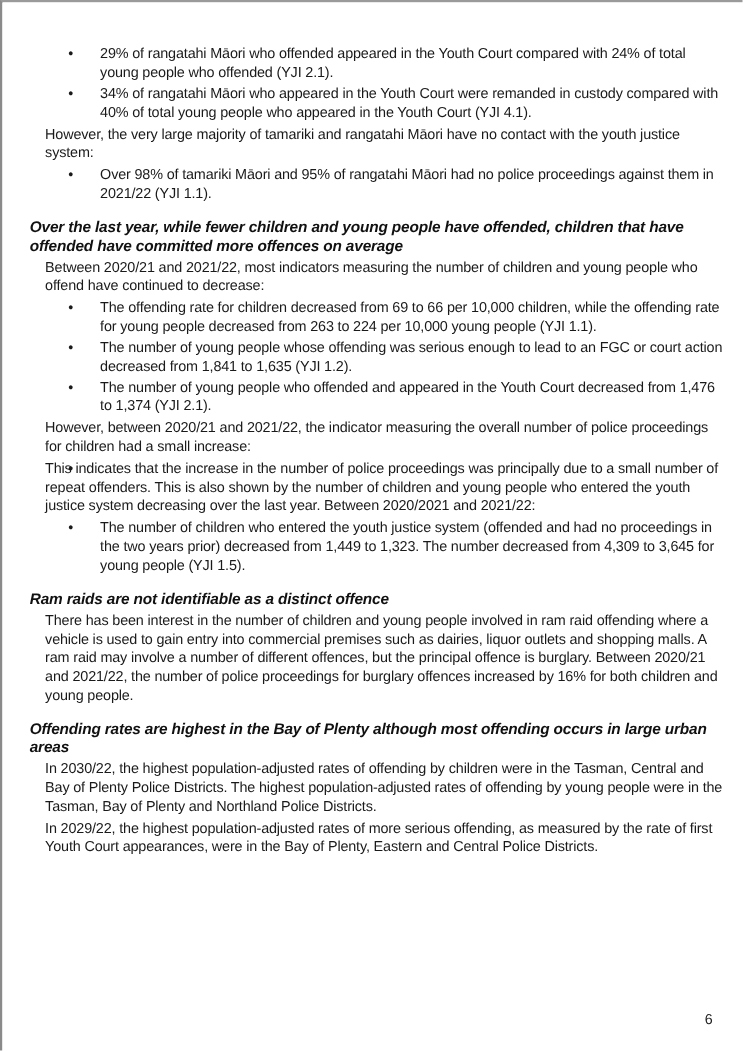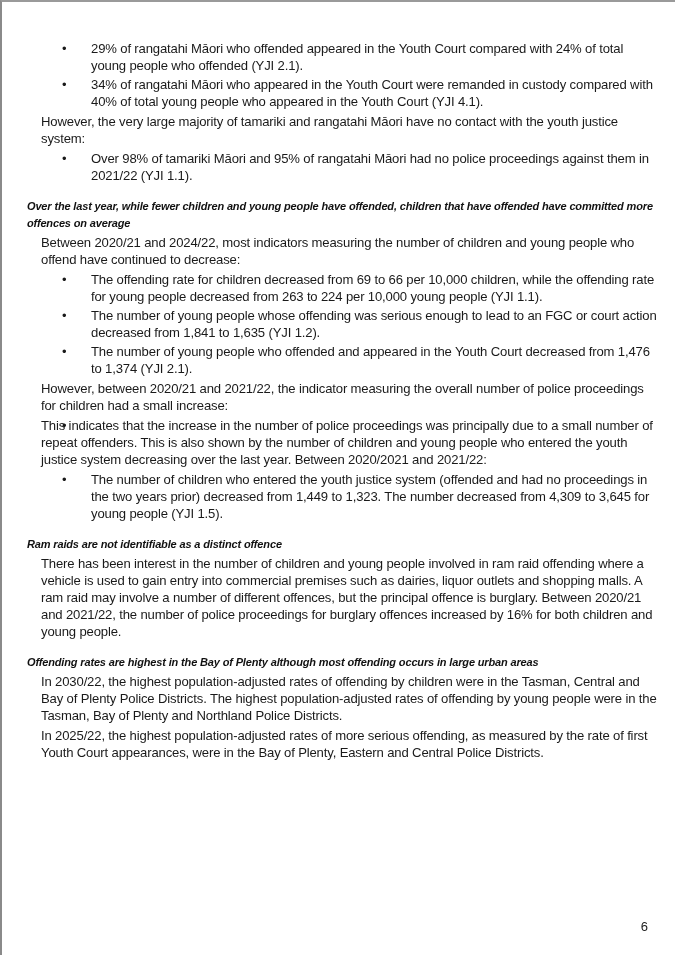--- a/index.html
+++ b/index.html
@@ -11,21 +11,21 @@
     background: #fff;
   }
   .content {
     position: absolute; left: 25px; top: 38px; width: 630px;
     font-family: "Liberation Sans", sans-serif;
     font-size: 13.1px; line-height: 17px; color: #1a1a1a;
     letter-spacing: -0.15px;
   }
   p { margin: 0 0 3px 14px; }
   h3 {
-    margin: 0 0 2px 0; font-size: 11px; line-height: 17px;
+    margin: 0 0 2px 0; font-size: 14px; line-height: 17px;
     font-weight: bold; font-style: italic; color: #111;
   }
   ul { list-style: none; margin: 0 0 3px 0; padding: 0; }
   li { position: relative; padding-left: 64px; margin-bottom: 2px; }
   li .bullet {
     position: absolute; left: 35px; top: 0; font-size: 13px;
   }
   .gap { height: 11px; }
   .page-num {
     position: absolute; right: 27px; top: 917px;
@@ -44,21 +44,21 @@
     </ul>
 
     <p>However, the very large majority of tamariki and rangatahi Māori have no contact with the youth justice system:</p>
     <ul>
       <li><span class="bullet">•</span><span>Over 98% of tamariki Māori and 95% of rangatahi Māori had no police proceedings against them in 2021/22 (YJI 1.1).</span></li>
     </ul>
 
     <div class="gap"></div>
 
     <h3>Over the last year, while fewer children and young people have offended, children that have offended have committed more offences on average</h3>
-    <p>Between 2020/21 and 2024/22, most indicators measuring the number of children and young people who offend have continued to decrease:</p>
+    <p>Between 2020/21 and 2021/22, most indicators measuring the number of children and young people who offend have continued to decrease:</p>
     <ul>
       <li><span class="bullet">•</span><span>The offending rate for children decreased from 69 to 66 per 10,000 children, while the offending rate for young people decreased from 263 to 224 per 10,000 young people (YJI 1.1).</span></li>
       <li><span class="bullet">•</span><span>The number of young people whose offending was serious enough to lead to an FGC or court action decreased from 1,841 to 1,635 (YJI 1.2).</span></li>
       <li><span class="bullet">•</span><span>The number of young people who offended and appeared in the Youth Court decreased from 1,476 to 1,374 (YJI 2.1).</span></li>
     </ul>
     <p>However, between 2020/21 and 2021/22, the indicator measuring the overall number of police proceedings for children had a small increase:</p>
     <ul>
       <li><span class="bullet">•</span></li>
     </ul>
     <p>This indicates that the increase in the number of police proceedings was principally due to a small number of repeat offenders. This is also shown by the number of children and young people who entered the youth justice system decreasing over the last year. Between 2020/2021 and 2021/22:</p>
@@ -68,17 +68,17 @@
 
     <div class="gap"></div>
 
     <h3>Ram raids are not identifiable as a distinct offence</h3>
     <p>There has been interest in the number of children and young people involved in ram raid offending where a vehicle is used to gain entry into commercial premises such as dairies, liquor outlets and shopping malls. A ram raid may involve a number of different offences, but the principal offence is burglary. Between 2020/21 and 2021/22, the number of police proceedings for burglary offences increased by 16% for both children and young people.</p>
 
     <div class="gap"></div>
 
     <h3>Offending rates are highest in the Bay of Plenty although most offending occurs in large urban areas</h3>
     <p>In 2030/22, the highest population-adjusted rates of offending by children were in the Tasman, Central and Bay of Plenty Police Districts.  The highest population-adjusted rates of offending by young people were in the Tasman, Bay of Plenty and Northland Police Districts.</p>
-    <p>In 2025/22, the highest population-adjusted rates of more serious offending, as measured by the rate of first Youth Court appearances, were in the Bay of Plenty, Eastern and Central Police Districts.</p>
+    <p>In 2029/22, the highest population-adjusted rates of more serious offending, as measured by the rate of first Youth Court appearances, were in the Bay of Plenty, Eastern and Central Police Districts.</p>
   </div>
 
   <div class="page-num">6</div>
 </div>
 
 </body></html>

